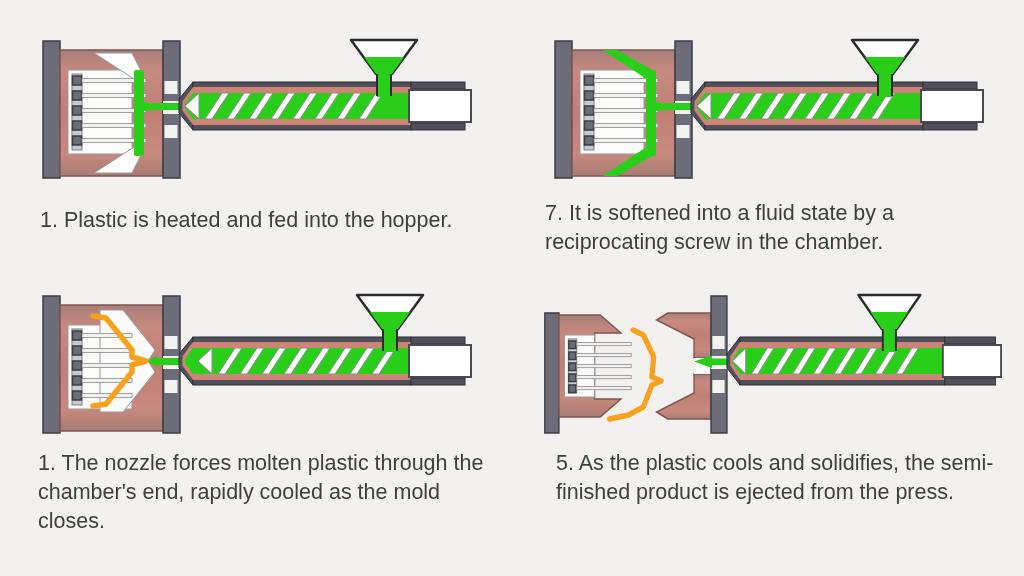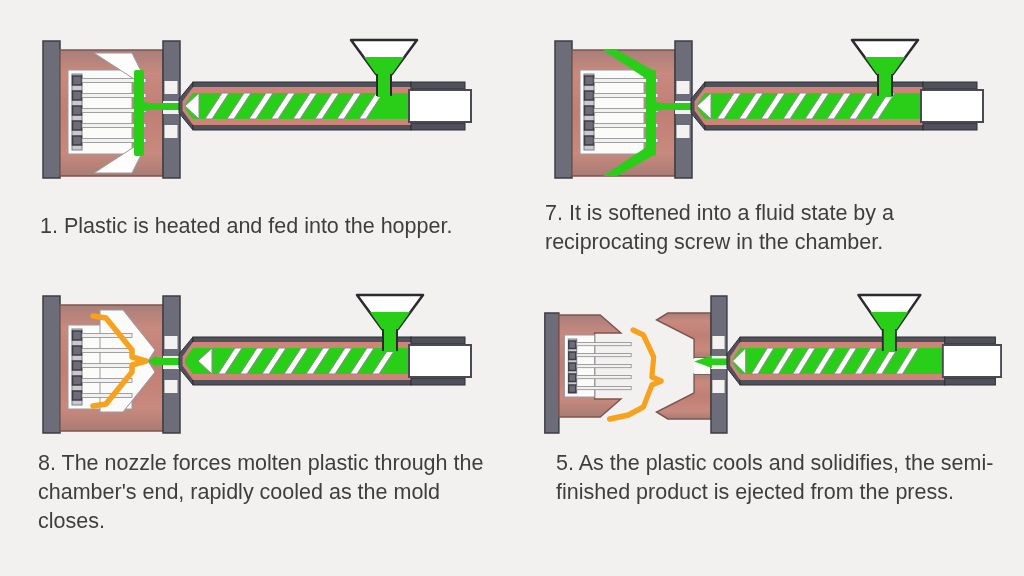--- a/index.html
+++ b/index.html
@@ -209,16 +209,16 @@
       <use href="#flight" x="70"></use>
       <use href="#flight" x="92"></use>
     <use href="#flight" x="114"></use>
       <use href="#flight" x="136"></use>
       <use href="#flight" x="158"></use>
       <use href="#flight" x="180"></use>
   </g>
   <use href="#hopperSym" x="370" y="54"></use>
 </svg>
 
-<div class="caption" style="left:40px;top:212px;width:492px">1. Plastic is heated and fed into the hopper.</div>
+<div class="caption" style="left:40px;top:206px;width:492px">1. Plastic is heated and fed into the hopper.</div>
 <div class="caption" style="left:545px;top:199px;width:448px">7. It is softened into a fluid state by a reciprocating screw in the chamber.</div>
-<div class="caption" style="left:38px;top:449px;width:460px">8. The nozzle forces molten plastic through the chamber's end, rapidly cooled as the mold closes.</div>
+<div class="caption" style="left:38px;top:449px;width:460px">1. The nozzle forces molten plastic through the chamber's end, rapidly cooled as the mold closes.</div>
 <div class="caption" style="left:556px;top:449px;width:462px">5. As the plastic cools and solidifies, the semi-finished product is ejected from the press.</div>
 
 </body></html>

